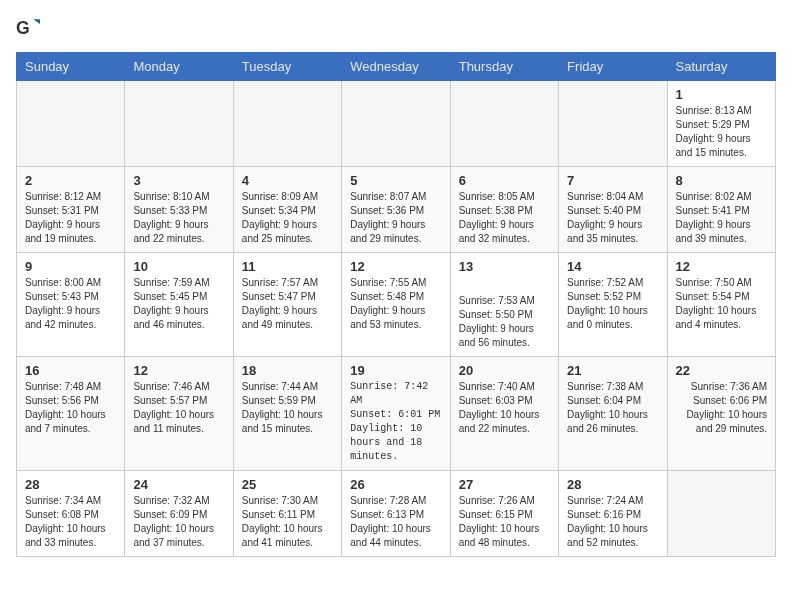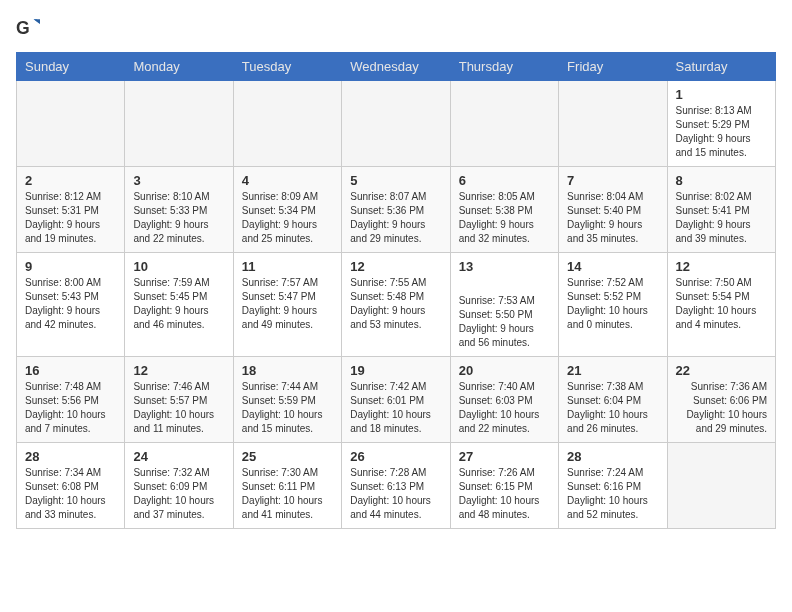--- a/index.html
+++ b/index.html
@@ -240,21 +240,21 @@
 Daylight: 10 hours and 11 minutes.</div>
         </td>
         <td>
           <span class="day-number">18</span>
           <div class="day-info" style="white-space: pre-line;">Sunrise: 7:44 AM
 Sunset: 5:59 PM
 Daylight: 10 hours and 15 minutes.</div>
         </td>
         <td>
           <span class="day-number">19</span>
-          <div class="day-info" style="white-space: pre-line;">Sunrise: 7:42 AM
+          <div class="day-info" style="white-space: pre-line; font-family: Liberation Mono, monospace;">Sunrise: 7:42 AM
 Sunset: 6:01 PM
 Daylight: 10 hours and 18 minutes.</div>
         </td>
         <td>
           <span class="day-number">20</span>
           <div class="day-info" style="white-space: pre-line;">Sunrise: 7:40 AM
 Sunset: 6:03 PM
 Daylight: 10 hours and 22 minutes.</div>
         </td>
         <td>

